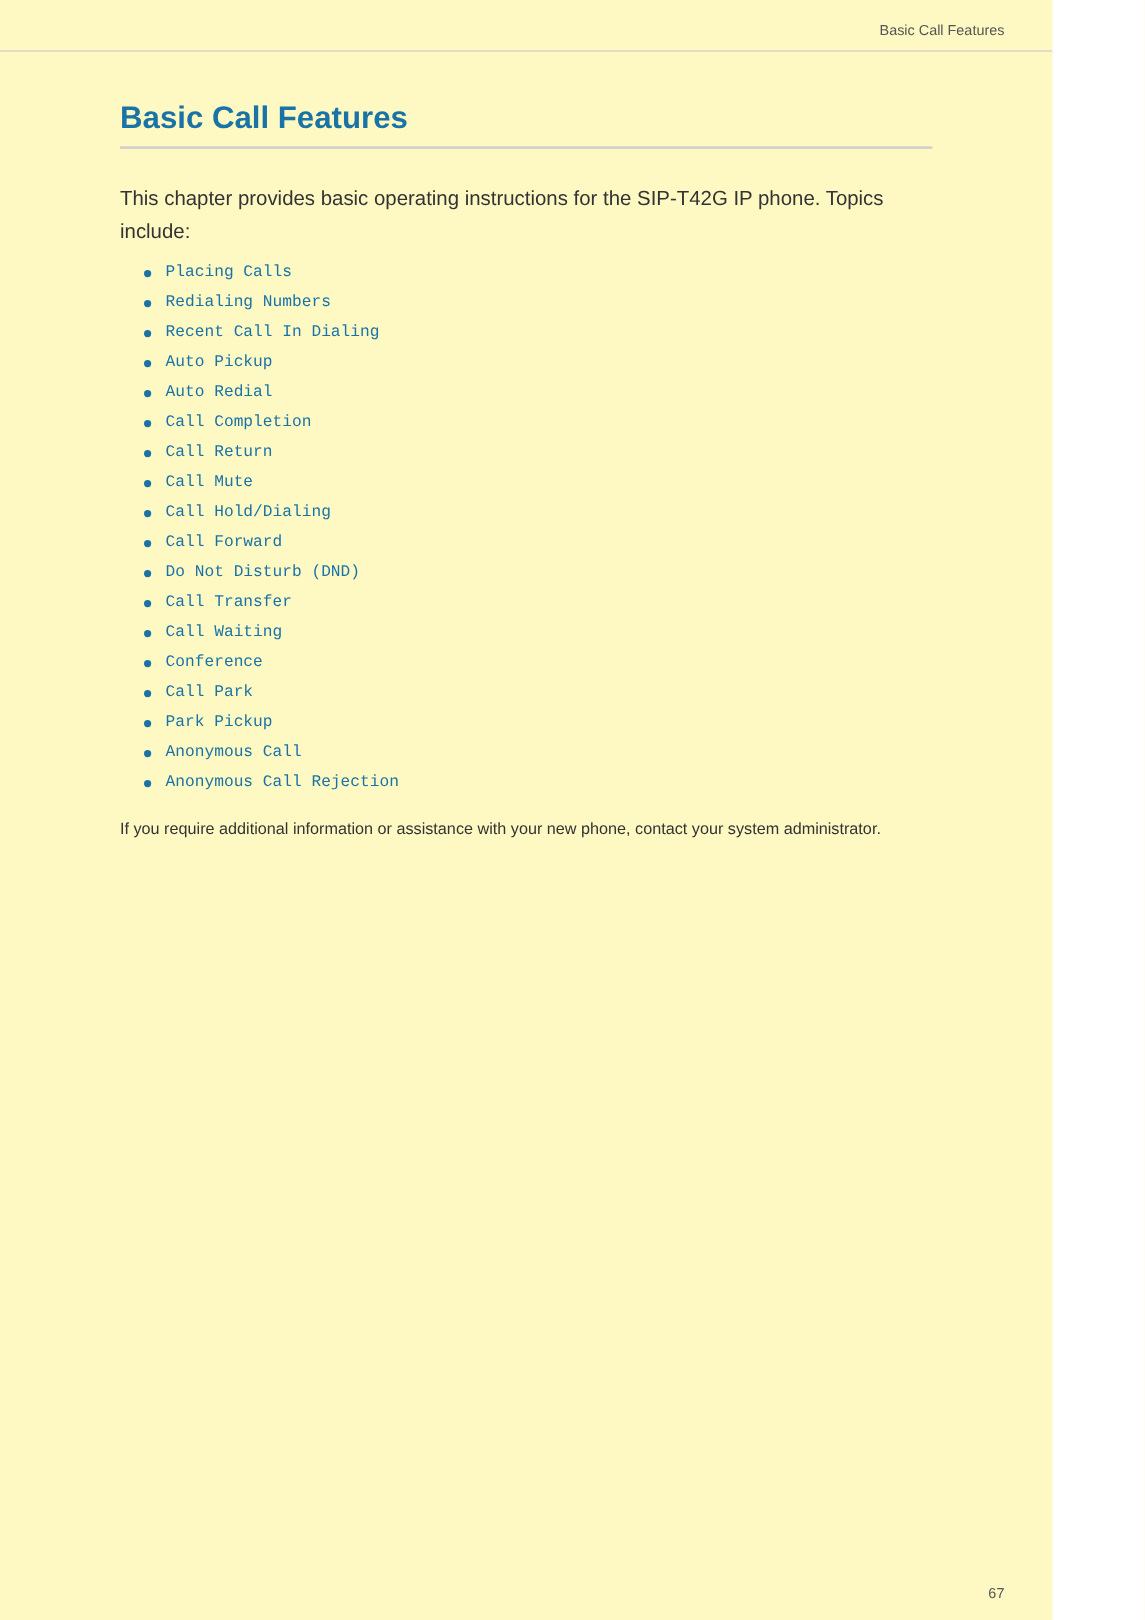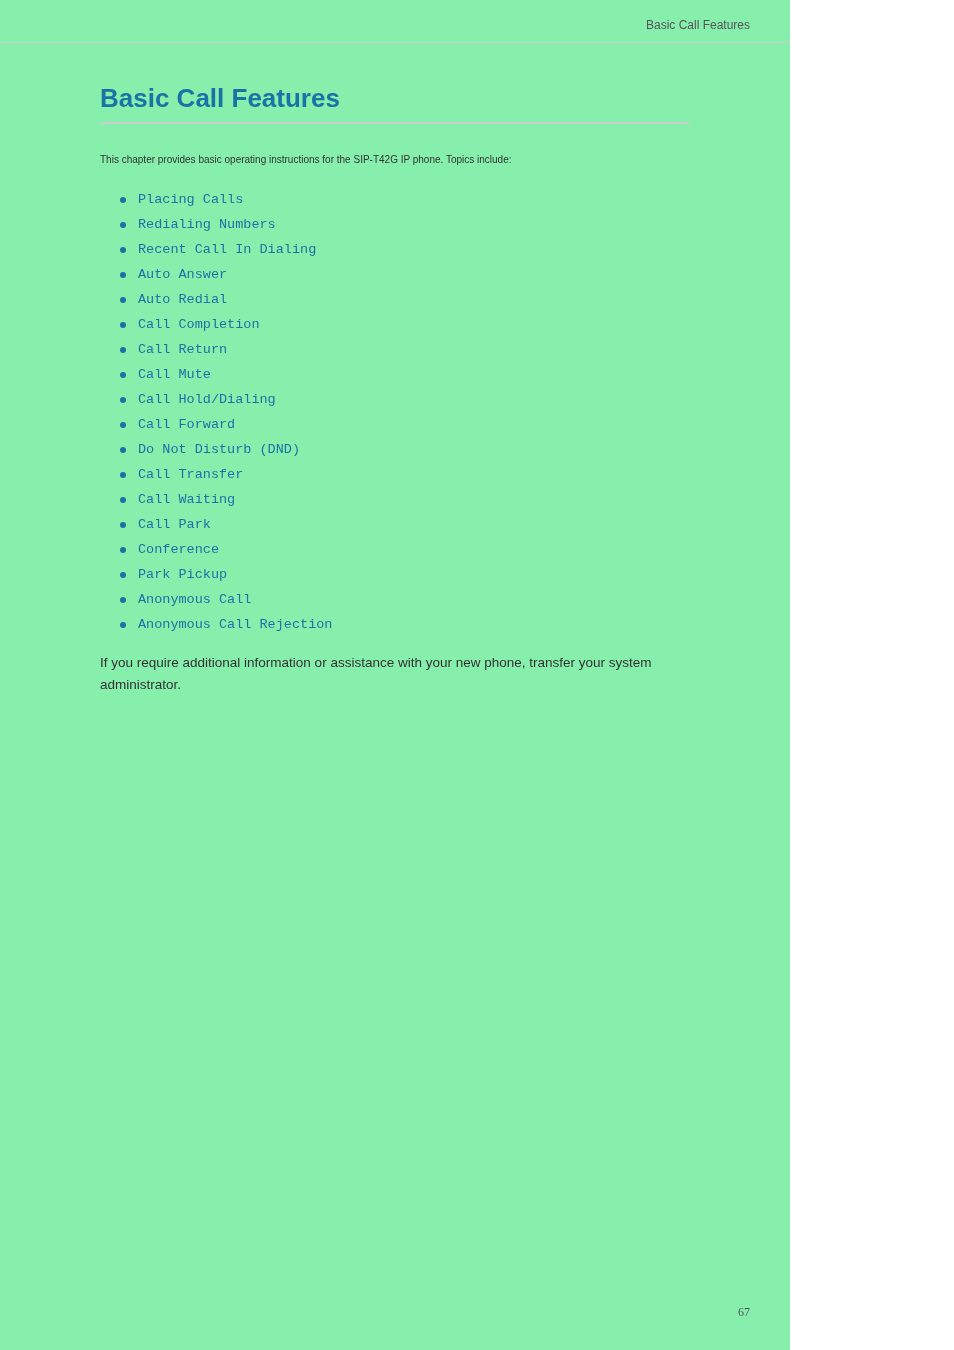--- a/index.html
+++ b/index.html
@@ -10,23 +10,23 @@
 
     body {
       font-family: Arial, sans-serif;
       background: #ffffff;
       color: #333333;
       width: 954px;
       min-height: 1350px;
     }
 
     .page-container {
-      width: 790px;
+      width: 877px;
       min-height: 1350px;
-      background: #86efac;
+      background: #fef9c3;
       position: relative;
       padding: 0;
     }
 
     .header-bar {
       display: flex;
       justify-content: flex-end;
       align-items: center;
       padding: 18px 40px 10px 40px;
       border-bottom: 1px solid #cccccc;
@@ -55,24 +55,24 @@
     }
 
     .intro-paragraph {
       font-size: 13.5px;
       line-height: 1.6;
       color: #333333;
       margin-bottom: 16px;
     }
 
     .topics-intro {
-      font-size: 10px;
+      font-size: 17px;
       line-height: 1.6;
       color: #333333;
-      margin-bottom: 24px;
+      margin-bottom: 14px;
     }
 
     .topics-list {
       list-style: none;
       margin-left: 20px;
       margin-bottom: 20px;
     }
 
     .topics-list li {
       display: flex;
@@ -100,25 +100,24 @@
 
     .closing-paragraph {
       font-size: 13.5px;
       line-height: 1.6;
       color: #333333;
       margin-top: 10px;
     }
 
     .page-number {
       position: absolute;
-      bottom: 30px;
+      bottom: 15px;
       right: 40px;
       font-size: 12px;
       color: #555555;
-      font-family: Liberation Serif, serif;
     }
   </style>
 </head>
 <body>
 
 <div class="page-container">
 
   <div class="header-bar">
     <span class="header-title">Basic Call Features</span>
   </div>
@@ -138,21 +137,21 @@
       <li>
         <span class="bullet-dot"></span>
         <a class="topic-link" href="#">Redialing Numbers</a>
       </li>
       <li>
         <span class="bullet-dot"></span>
         <a class="topic-link" href="#">Recent Call In Dialing</a>
       </li>
       <li>
         <span class="bullet-dot"></span>
-        <a class="topic-link" href="#">Auto Answer</a>
+        <a class="topic-link" href="#">Auto Pickup</a>
       </li>
       <li>
         <span class="bullet-dot"></span>
         <a class="topic-link" href="#">Auto Redial</a>
       </li>
       <li>
         <span class="bullet-dot"></span>
         <a class="topic-link" href="#">Call Completion</a>
       </li>
       <li>
@@ -178,39 +177,39 @@
       <li>
         <span class="bullet-dot"></span>
         <a class="topic-link" href="#">Call Transfer</a>
       </li>
       <li>
         <span class="bullet-dot"></span>
         <a class="topic-link" href="#">Call Waiting</a>
       </li>
       <li>
         <span class="bullet-dot"></span>
+        <a class="topic-link" href="#">Conference</a>
+      </li>
+      <li>
+        <span class="bullet-dot"></span>
         <a class="topic-link" href="#">Call Park</a>
       </li>
       <li>
         <span class="bullet-dot"></span>
-        <a class="topic-link" href="#">Conference</a>
-      </li>
-      <li>
-        <span class="bullet-dot"></span>
         <a class="topic-link" href="#">Park Pickup</a>
       </li>
       <li>
         <span class="bullet-dot"></span>
         <a class="topic-link" href="#">Anonymous Call</a>
       </li>
       <li>
         <span class="bullet-dot"></span>
         <a class="topic-link" href="#">Anonymous Call Rejection</a>
       </li>
     </ul>
 
-    <p class="closing-paragraph">If you require additional information or assistance with your new phone, transfer your system administrator.</p>
+    <p class="closing-paragraph">If you require additional information or assistance with your new phone, contact your system administrator.</p>
 
   </div>
 
   <div class="page-number">67</div>
 
 </div>
 
 </body></html>

